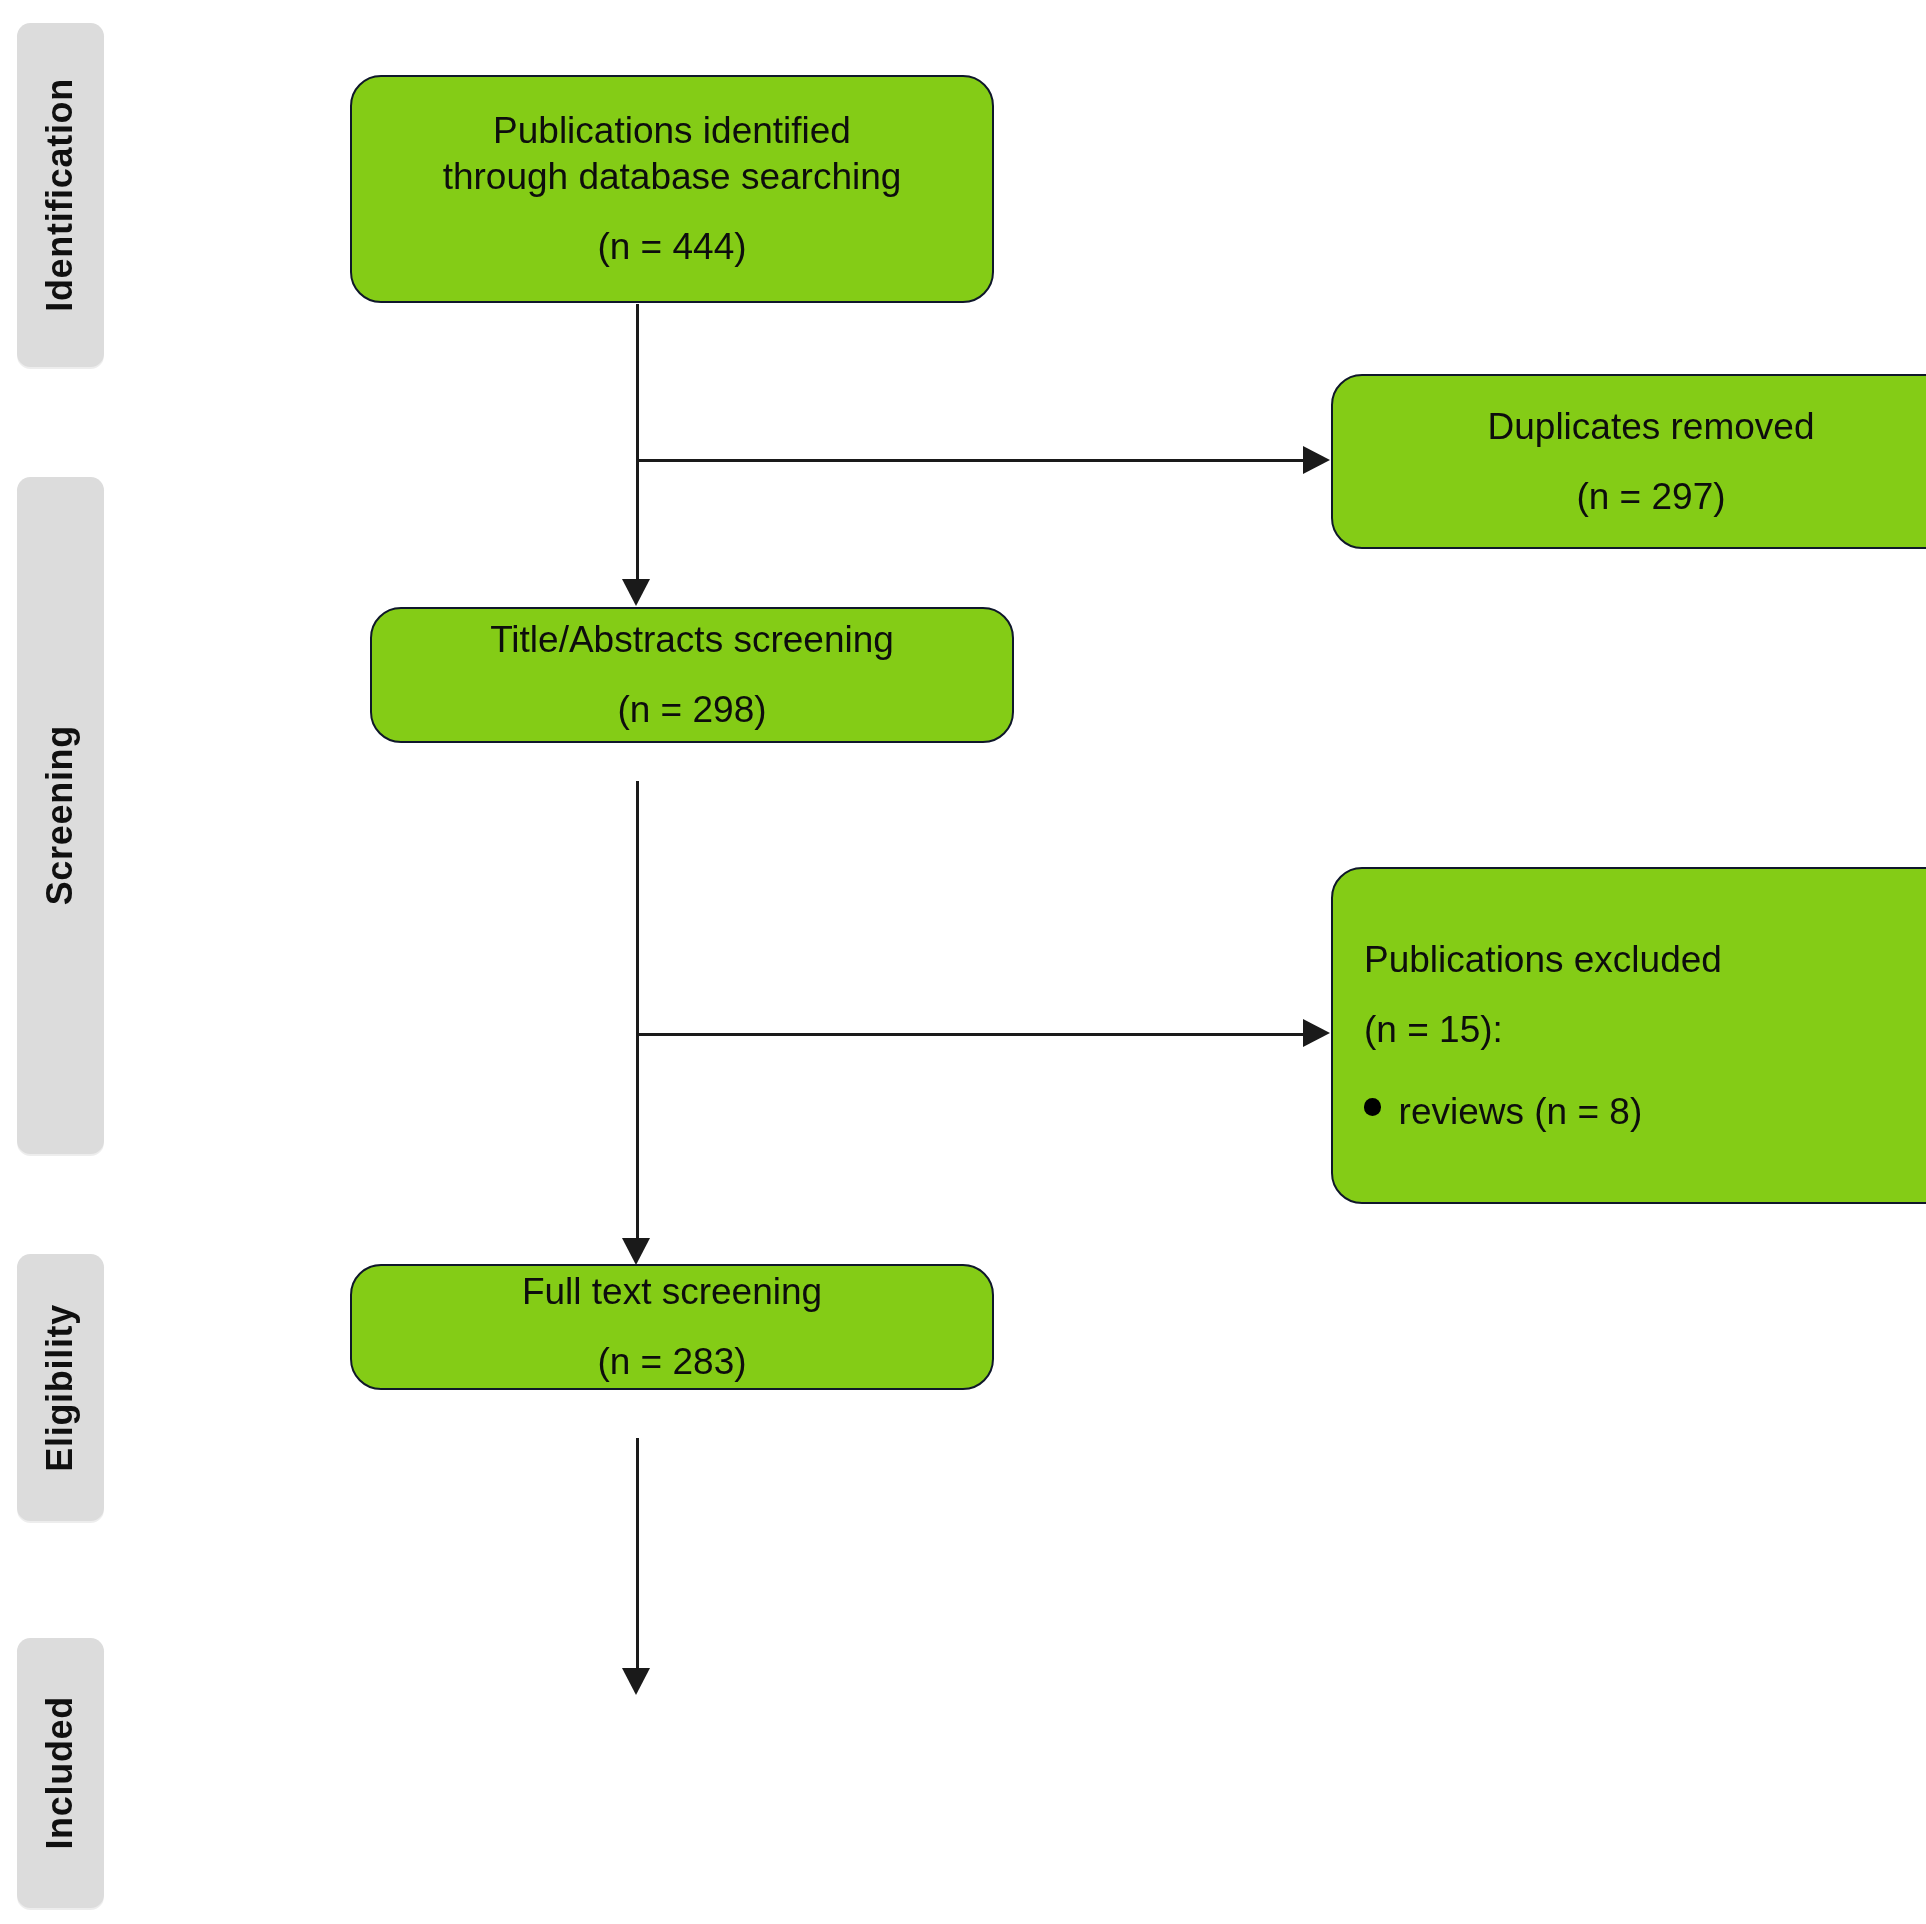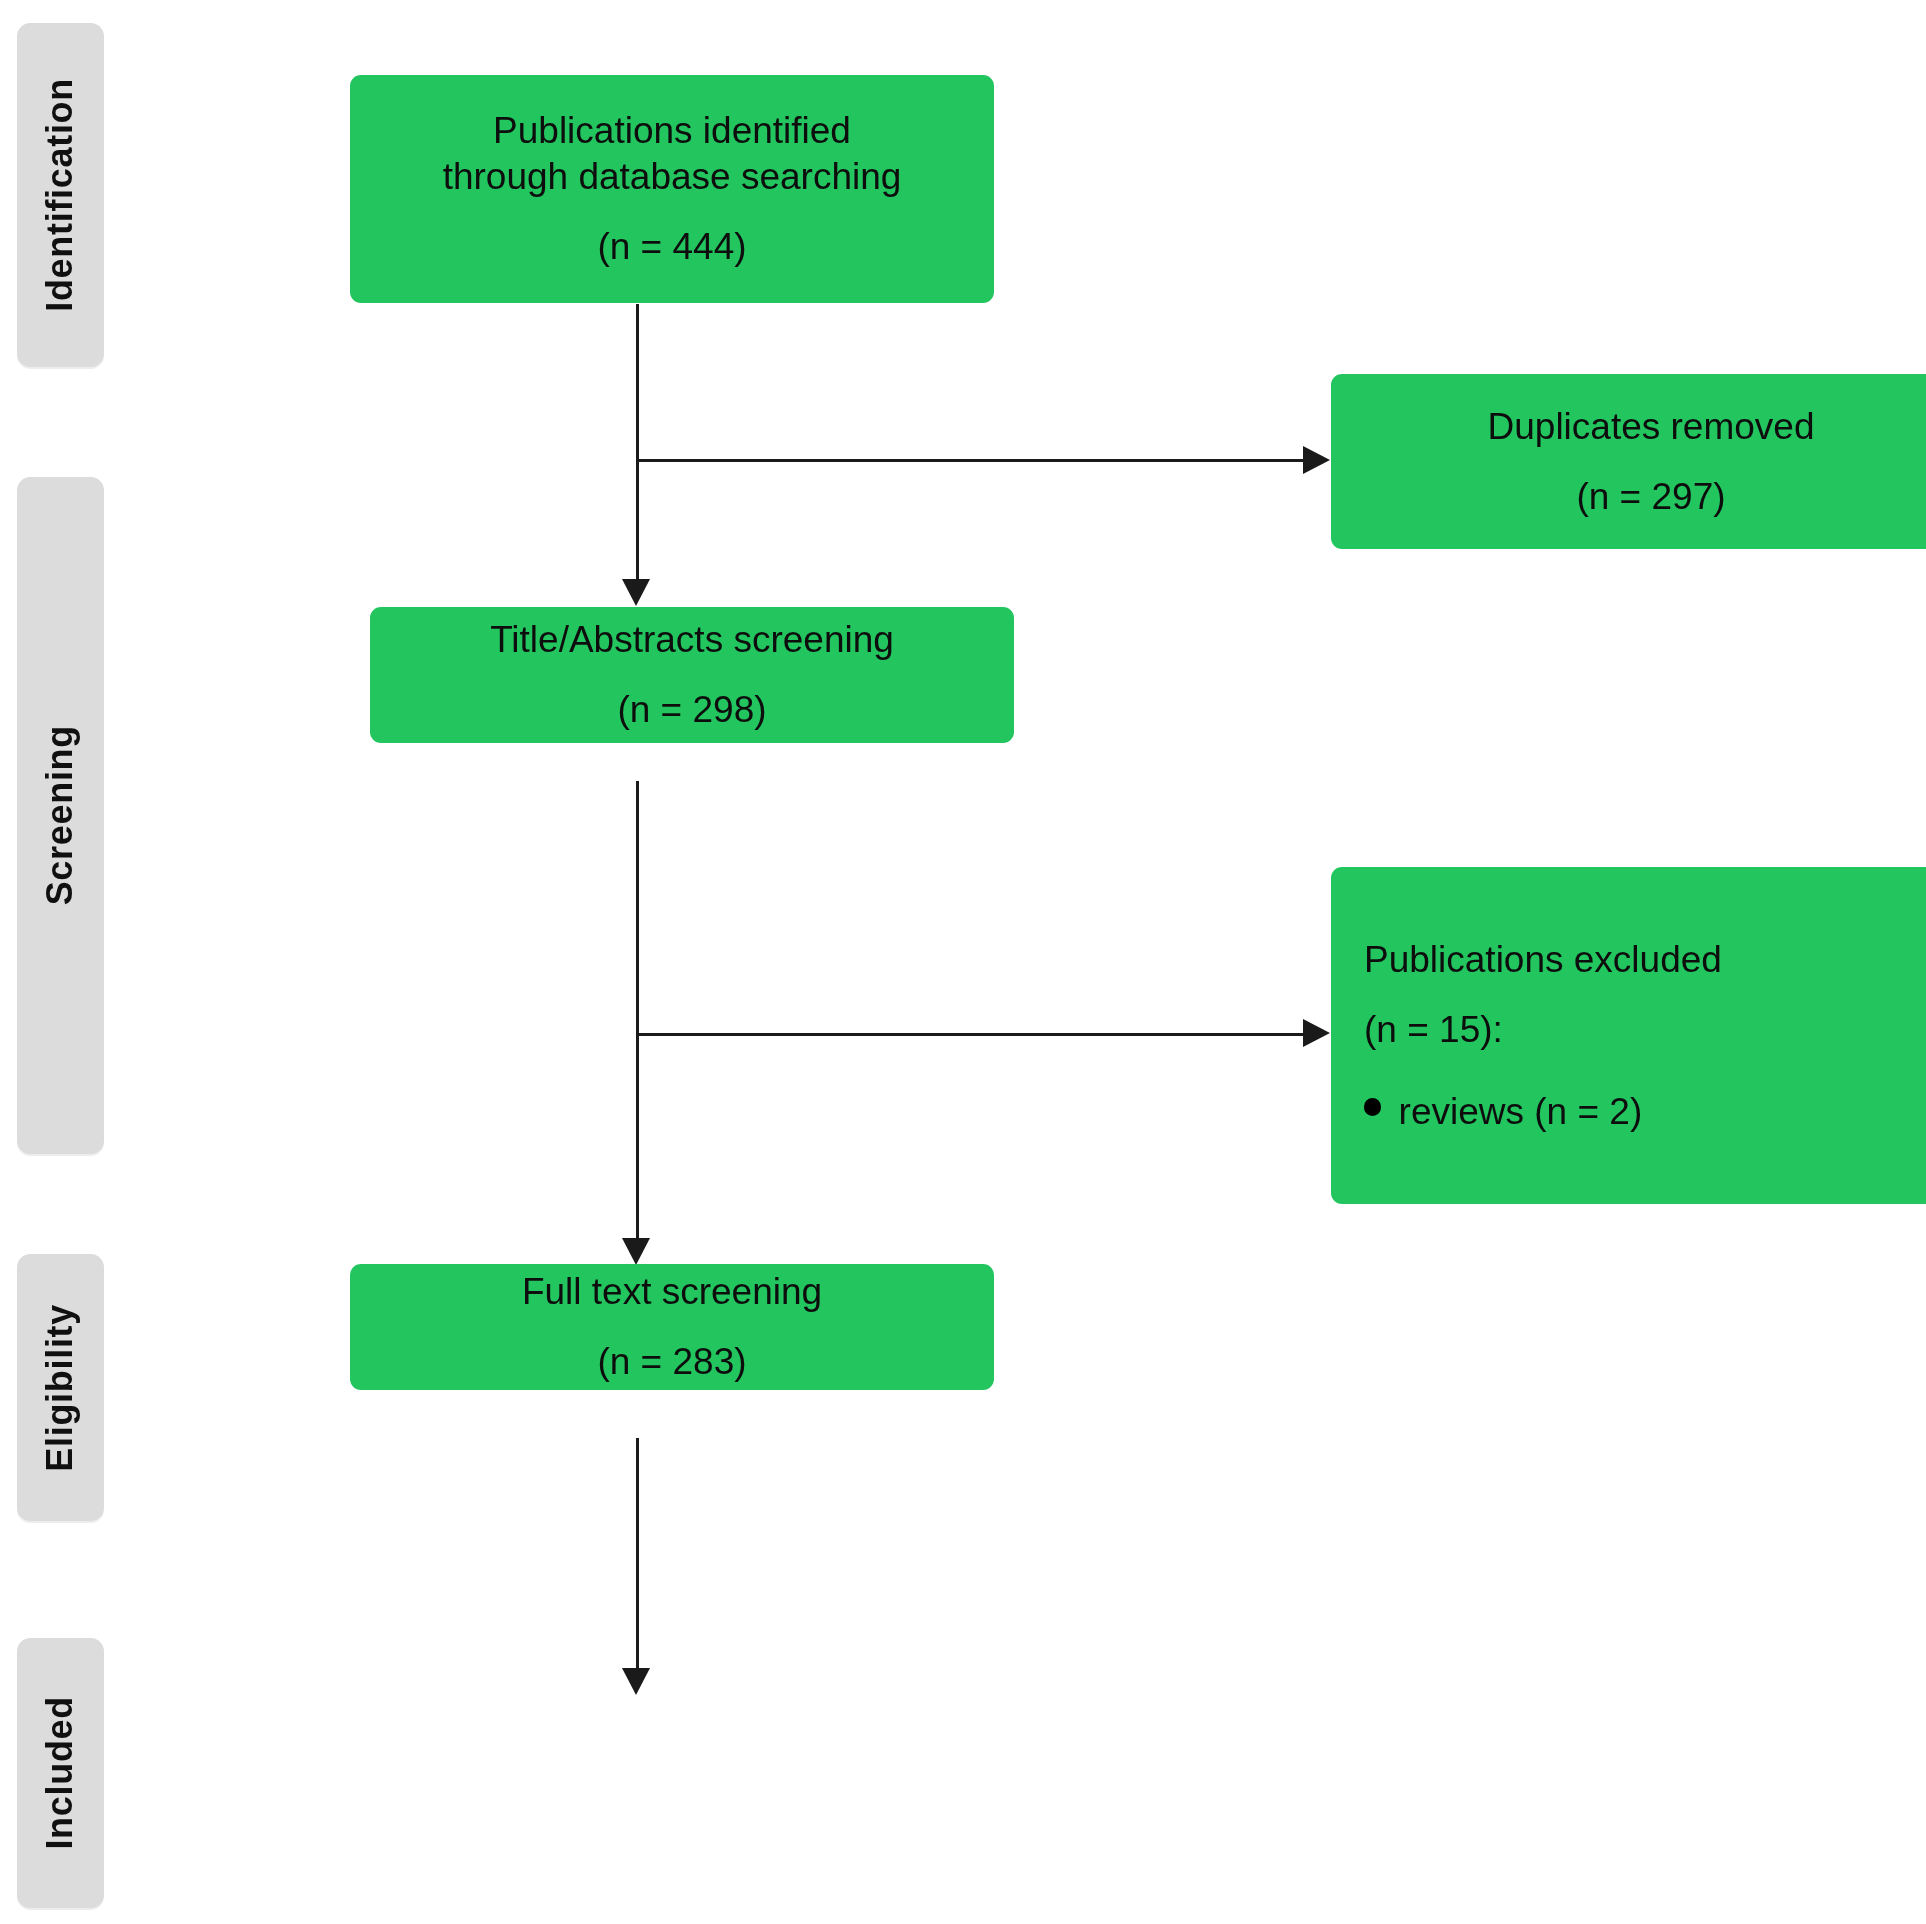--- a/index.html
+++ b/index.html
@@ -38,23 +38,23 @@
     letter-spacing: 0.7px;
     color: #101010;
     white-space: nowrap;
     line-height: 1;
   }
 
   
   .flow-box {
     position: absolute;
     box-sizing: border-box;
-    background: #22c55e;
-    border: 2px solid #22c55e;
-    border-radius: 11px;
+    background: #84cc16;
+    border: 2px solid #0f172a;
+    border-radius: 31px;
     display: flex;
     flex-direction: column;
     align-items: center;
     justify-content: center;
     padding: 12px 23px;
   }
   .flow-box.left-align {
     align-items: flex-start;
     justify-content: center;
     padding: 17.3px 31px;
@@ -169,21 +169,21 @@
   <div class="flow-box" style="left:370px; top:607px; width:644px; height:136px;">
     <div class="box-line">Title/Abstracts screening</div>
     <div class="box-line gap-above">(n = 298)</div>
   </div>
 
   <div class="flow-box left-align" style="left:1331px; top:867px; width:640px; height:337px;">
     <div class="box-line">Publications excluded</div>
     <div class="box-line gap-above">(n = 15):</div>
     <div class="bullet-row">
       <span class="bullet-dot"></span>
-      <span class="bullet-text">reviews (n = 2)</span>
+      <span class="bullet-text">reviews (n = 8)</span>
     </div>
   </div>
 
   <div class="flow-box" style="left:350px; top:1264px; width:644px; height:126px;">
     <div class="box-line">Full text screening</div>
     <div class="box-line gap-above">(n = 283)</div>
   </div>
 
 
 </div>

